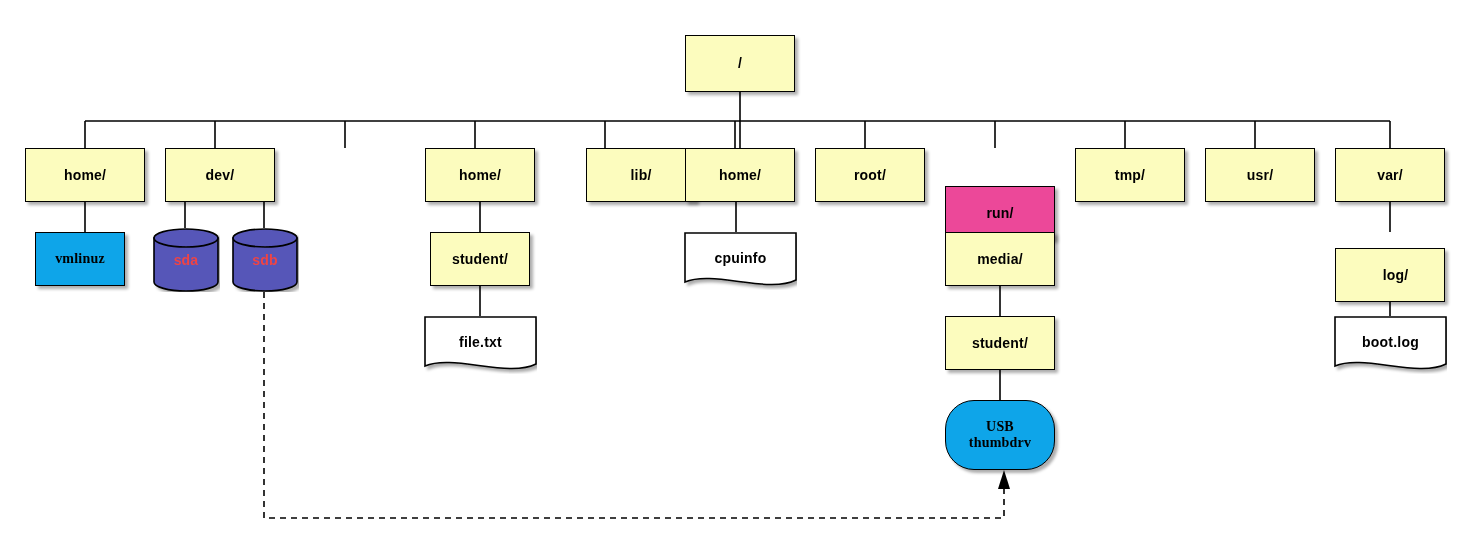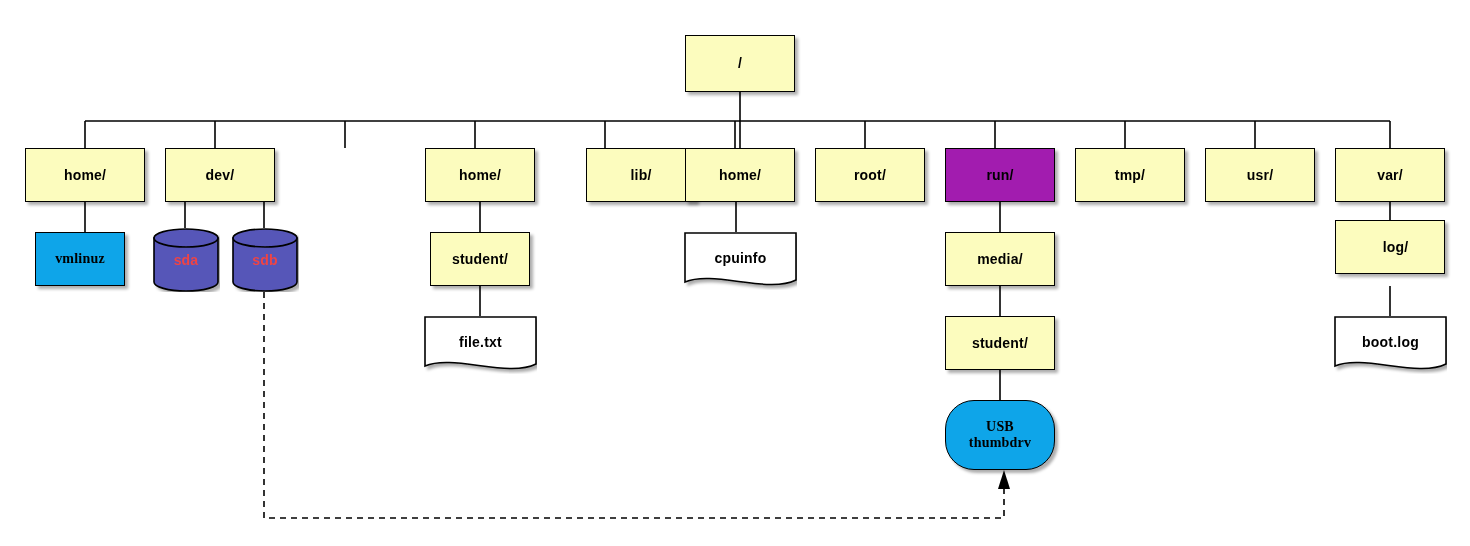--- a/index.html
+++ b/index.html
@@ -38,21 +38,21 @@
     color: #000000;
     line-height: 1.15;
     letter-spacing: 0.2px;
   }
   
   .node.rect {
     border: 1.6px solid #000000;
     box-shadow: 3px 3px 3px rgba(0,0,0,0.32);
   }
   .node.dir   { background: #fcfcbe; }
-  .node.hi    { background: #a21caf; }
+  .node.hi    { background: #ec4899; margin-top: 38px; }
   .node.plain { background: #0ea5e9; font-family: Liberation Serif, serif; }
 
   
   .node.doc {
     background: transparent;
     border: none;
     box-shadow: none;
   }
   .node.doc .doc-svg {
     position: absolute;
@@ -228,21 +228,21 @@
       </defs>
       <path filter="url(#sh-cpuinfo)" d="M 1 1 L 112 1 L 112 48 C 84 62 29 38 1 50 Z" fill="#ffffff" stroke="#000000" stroke-width="1.6"></path>
     </svg>
     <span class="doc-label" style="margin-top:-6px;">cpuinfo</span>
   </div>
 
   <div class="node rect dir" style="left:945px; top:232px; width:110px; height:54px;">
     <span class="node-label">media/</span>
   </div>
 
-  <div class="node rect dir" style="left:1335px; top:220px; width:110px; height:54px;padding-left:11px;">
+  <div class="node rect dir" style="left:1335px; top:248px; width:110px; height:54px;padding-left:11px;">
     <span class="node-label">log/</span>
   </div>
 
   <div class="node doc" style="left:424px; top:316px; width:113px; height:58px;">
     <svg class="doc-svg" viewBox="0 0 113 58" preserveAspectRatio="none" xmlns="http://www.w3.org/2000/svg">
       <defs>
         <filter id="sh-filetxt" x="-30%" y="-30%" width="180%" height="180%">
           <feDropShadow dx="3" dy="3" stdDeviation="1.5" flood-color="#000000" flood-opacity="0.33"></feDropShadow>
         </filter>
       </defs>

